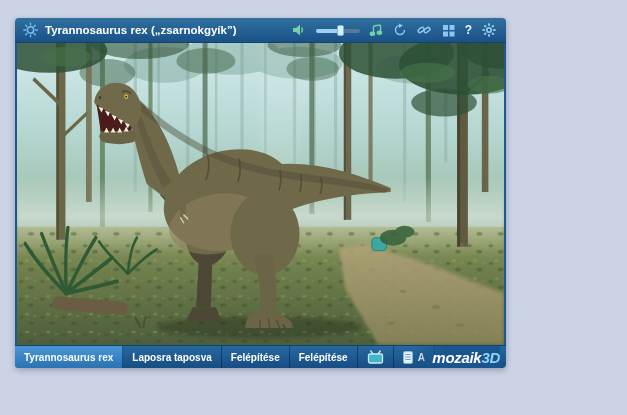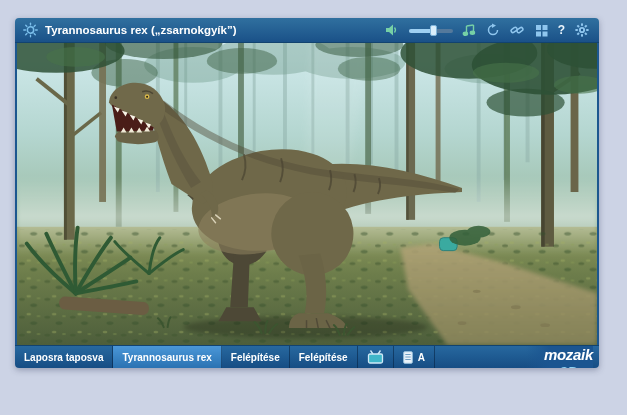--- a/index.html
+++ b/index.html
@@ -1,18 +1,18 @@
 <!DOCTYPE html>
 <html><head>
 <meta charset="utf-8">
 <style>
   html,body{margin:0;padding:0;}
   body{font-family:"Liberation Sans",sans-serif;}
   .stage{position:relative;width:627px;height:415px;background:#ccd3e5;overflow:hidden;}
-  .appwin{position:absolute;left:15px;top:18px;width:584px;height:350px;border-radius:4px;
+  .appwin{position:absolute;left:15px;top:18px;width:491px;height:350px;border-radius:4px;
           box-shadow:0 2px 6px rgba(40,50,80,.35);display:flex;flex-direction:column;overflow:hidden;}
   
   .titlebar{height:24px;flex:0 0 24px;background:linear-gradient(#30709f,#1a5188);
             display:flex;align-items:center;padding:0 8px;gap:7px;border-bottom:1px solid #12436f;}
   .title-text{color:#ffffff;font-size:11.5px;font-weight:bold;white-space:nowrap;}
   .tb-icons{margin-left:auto;display:flex;align-items:center;gap:9px;padding-right:2px;}
   .tb-ic{display:inline-flex;align-items:center;justify-content:center;width:15px;height:15px;}
   .help-q{color:#eaf4fc;font-weight:bold;font-size:12px;line-height:15px;width:auto;}
   .slider{position:relative;width:44px;height:15px;}
   .slider .track{position:absolute;left:0;top:6px;width:44px;height:4px;background:#54799c;border-radius:2px;}
@@ -24,21 +24,21 @@
   .viewport svg{position:absolute;inset:0;width:100%;height:100%;display:block;}
   
   .tabbar{height:22px;flex:0 0 22px;background:linear-gradient(#27689f,#164d84);display:flex;
           align-items:stretch;position:relative;border-top:1px solid #12436f;}
   .tab{display:flex;align-items:center;gap:5px;padding:0 9px;color:#ffffff;font-size:10px;font-weight:bold;
        border-right:1px solid rgba(0,20,45,.45);white-space:nowrap;}
   .tab.active{background:linear-gradient(#4a97d8,#2a72b2);}
   .play-tri{width:0;height:0;border-left:7px solid #ffffff;border-top:4.5px solid transparent;border-bottom:4.5px solid transparent;display:inline-block;}
   .logo{position:absolute;right:6px;top:0;height:22px;display:flex;align-items:center;
         font-style:italic;font-weight:bold;font-size:15px;color:#ffffff;letter-spacing:-0.3px;
-        padding-left:18px;background:linear-gradient(90deg,rgba(22,77,132,0),#1b5590 35%);flex-direction:column;}
+        padding-left:18px;background:linear-gradient(90deg,rgba(22,77,132,0),#1b5590 35%);}
   .logo .td{color:#8ed4f4;font-style:italic;}
 </style>
 </head>
 <body>
 
 <div class="stage">
   <div class="appwin">
 
     <div class="titlebar">
       <span class="tb-ic">
@@ -317,25 +317,25 @@
           <path d="M330,294 q-3,-8 -6,-10"></path>
             <path d="M334,294 q1,-9 3,-11"></path>
             <path d="M338,294 q4,-6 7,-8"></path>
           <path d="M150,286 q-3,-7 -6,-9"></path>
             <path d="M154,286 q1,-8 3,-10"></path>
         </g>
       </svg>
     </div>
 
     <div class="tabbar">
-      <div class="tab">
-        <span>Laposra taposva</span>
-      </div>
       <div class="tab active">
         <span>Tyrannosaurus rex</span>
+      </div>
+      <div class="tab">
+        <span>Laposra taposva</span>
       </div>
       <div class="tab">
         <span>Felépítése</span>
       </div>
       <div class="tab">
         <span>Felépítése</span>
       </div>
       <div class="tab">
         <span style="display:inline-flex;">
           <svg width="17" height="14" viewBox="0 0 17 14">

